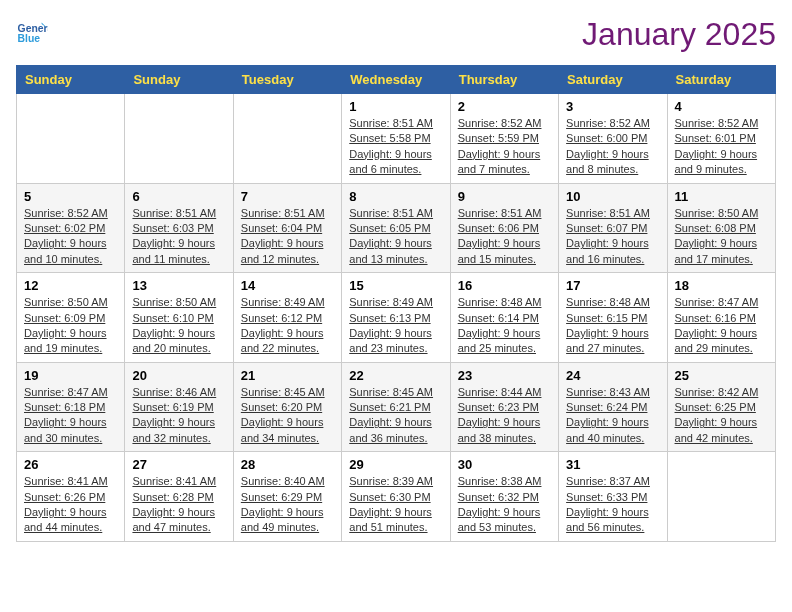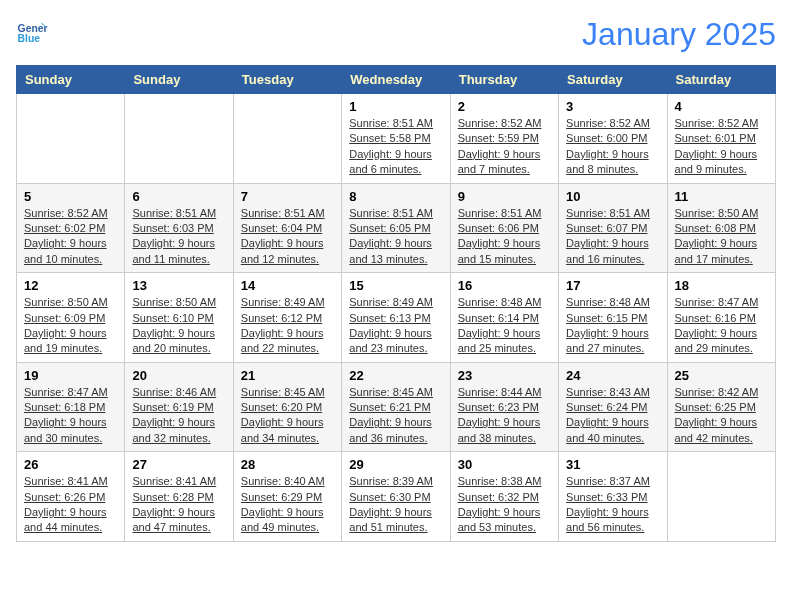--- a/index.html
+++ b/index.html
@@ -23,35 +23,35 @@
     }
     .logo-icon {
       width: 32px;
       height: 32px;
     }
     .title-block {
       text-align: right;
     }
     .month-title {
       font-size: 32px;
-      color: #3b82f6;
+      color: #701a75;
       font-weight: normal;
     }
     .location-title {
       font-size: 14px;
       color: #333;
     }
     .calendar-table {
       width: 100%;
       border-collapse: collapse;
       border: 1px solid #ccc;
     }
     .calendar-table th {
       background-color: #2e5fa3;
-      color: #fef9c3;
+      color: #fde047;
       text-align: left;
       padding: 6px 8px;
       font-size: 13px;
       font-weight: bold;
       border: 1px solid #2e5fa3;
     }
     .calendar-table td {
       vertical-align: top;
       padding: 5px 7px;
       border: 1px solid #ccc;

